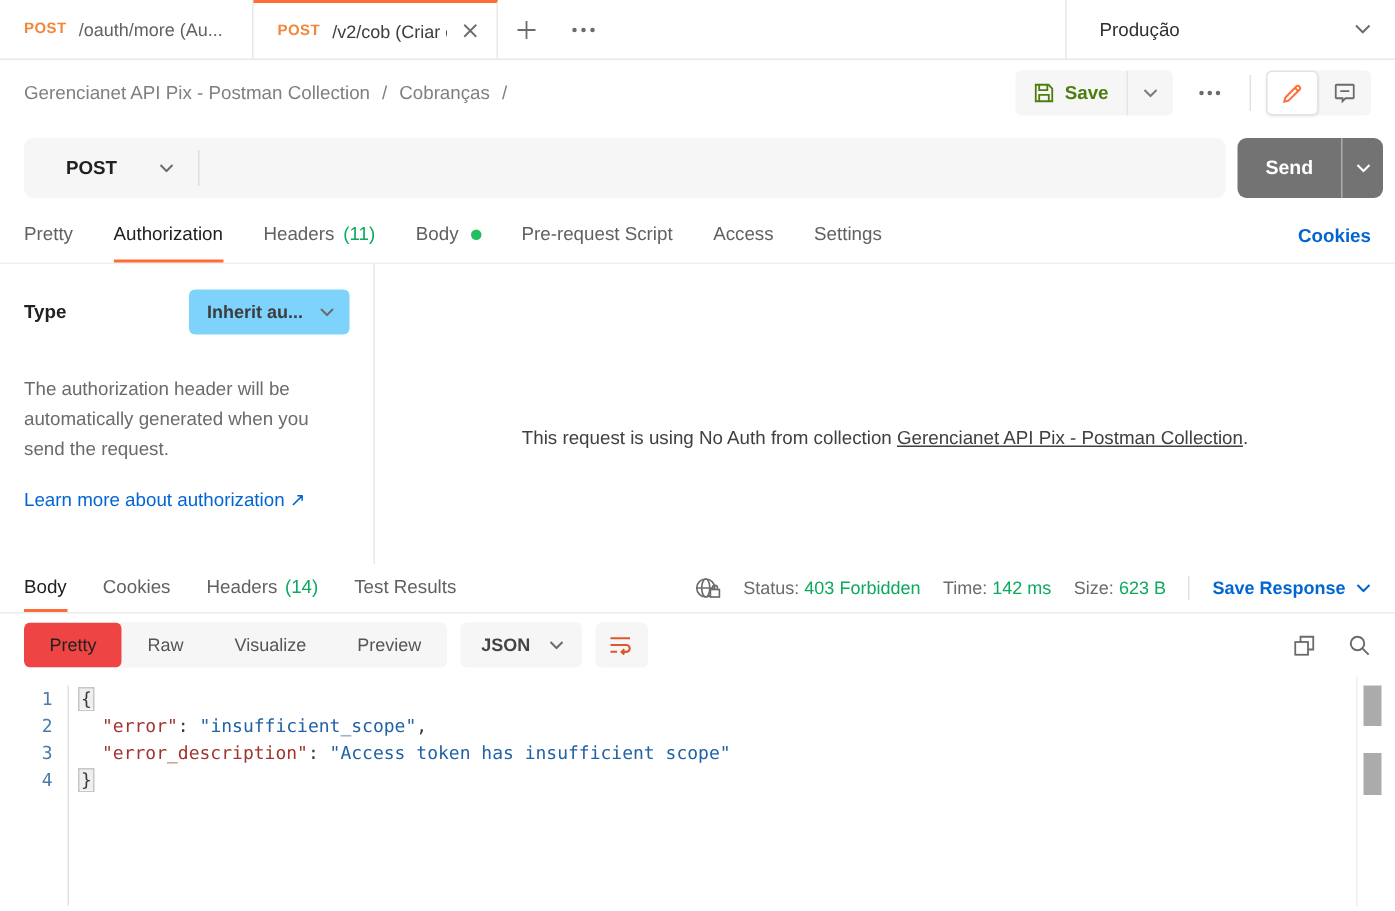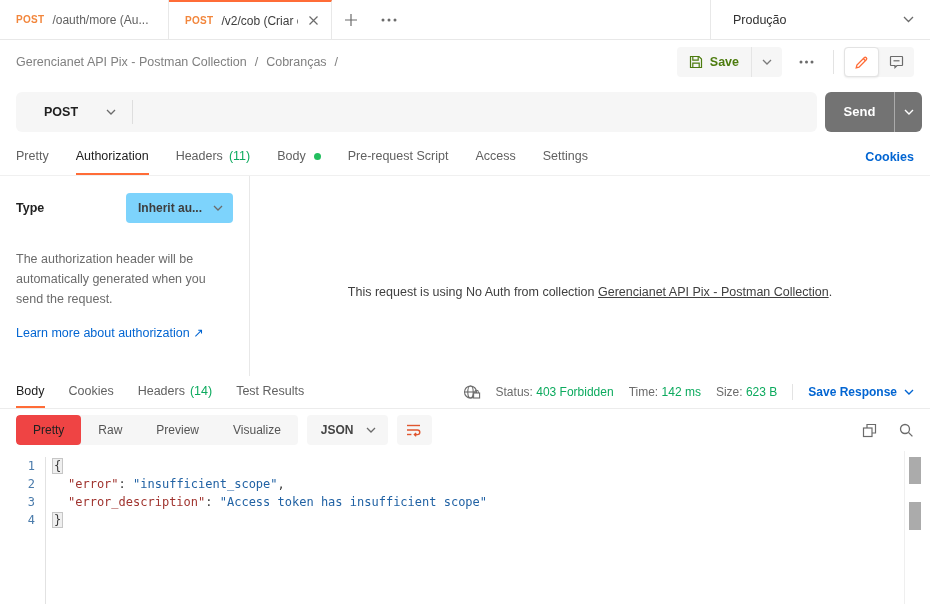--- a/index.html
+++ b/index.html
@@ -322,22 +322,22 @@
           </svg>
       </span>
     </span>
   </div>
 </div>
 
 <div class="resp-toolbar">
   <div class="seg">
     <div class="seg-item active">Pretty</div>
     <div class="seg-item">Raw</div>
+    <div class="seg-item">Visualize</div>
     <div class="seg-item">Preview</div>
-    <div class="seg-item">Visualize</div>
   </div>
   <div class="json-select">
     <span class="jval">JSON</span>
     <span class="chev">
       <svg width="10" height="6" viewBox="0 0 10 6" fill="none" stroke="currentColor" stroke-width="1.3">
           <path d="M1 1l4 4 4-4"></path>
         </svg>
     </span>
   </div>
   <div class="wrap-btn">

